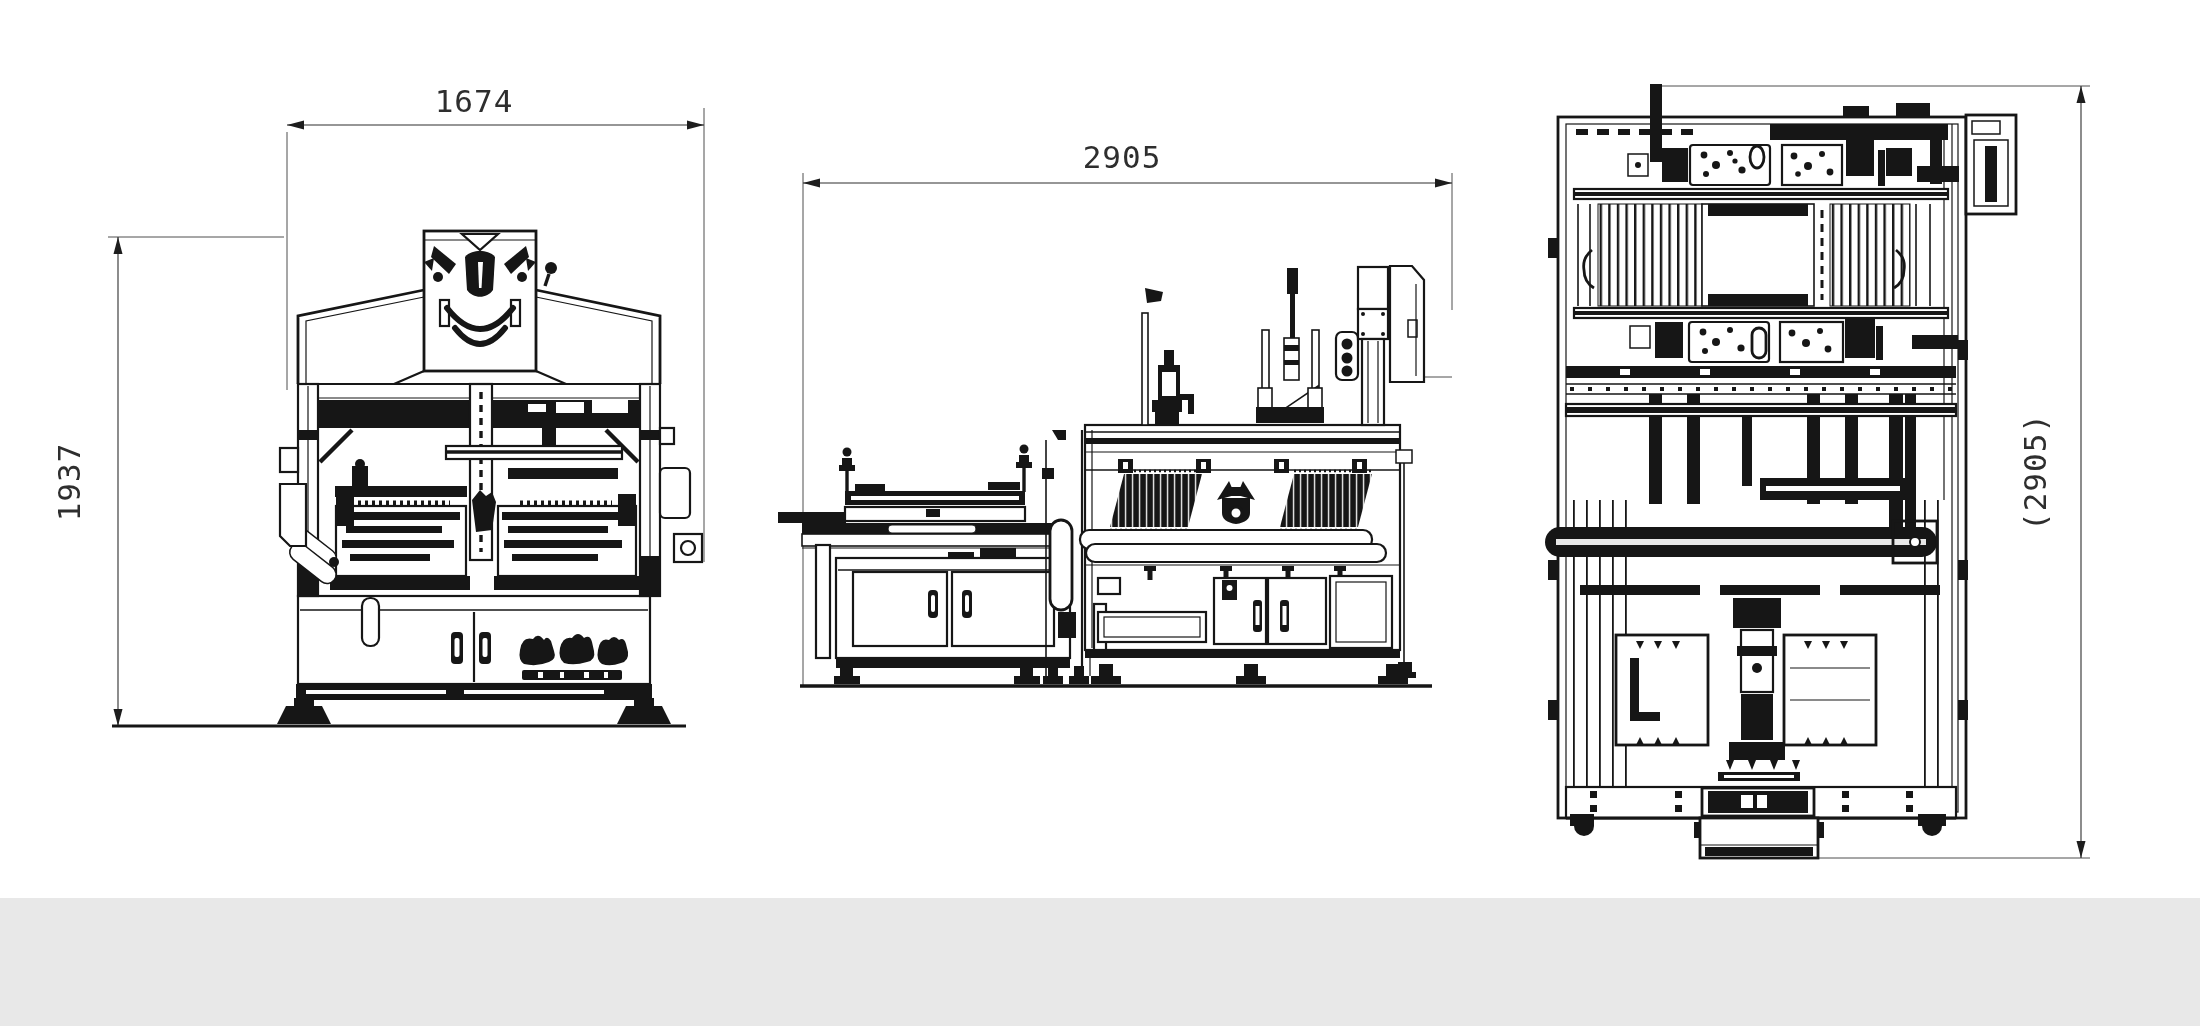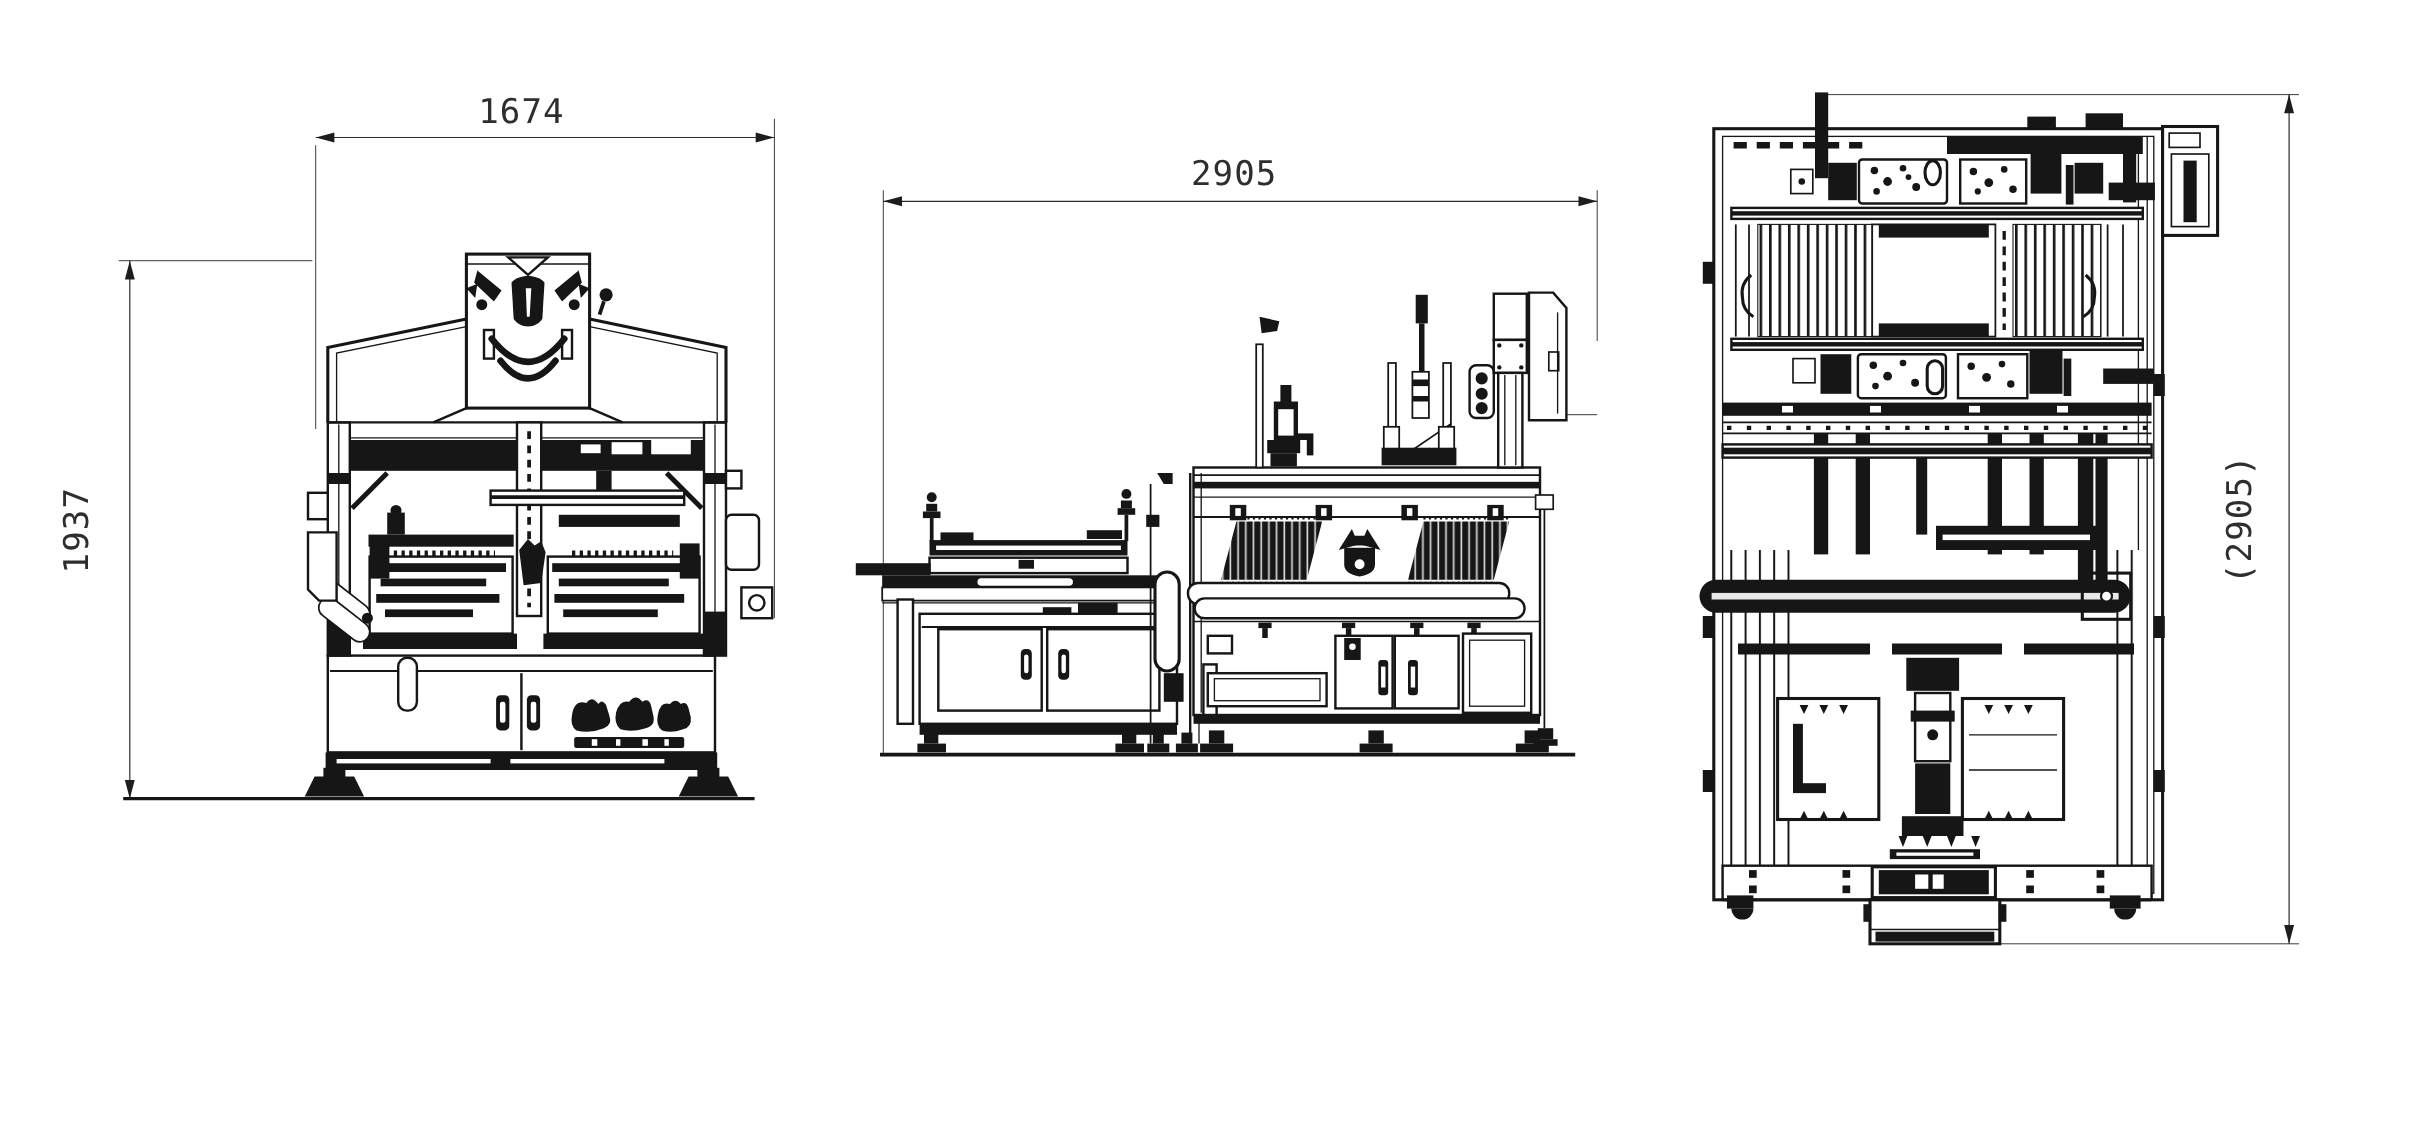--- a/index.html
+++ b/index.html
@@ -1,16 +1,16 @@
 <!DOCTYPE html>
 <html><head>
 <meta charset="utf-8">
 <style>
   html,body{margin:0;padding:0;background:#e8e8e8;}
-  .sheet{width:2200px;height:1026px;background:#ffffff;position:relative;margin:0 auto;
+  .sheet{width:2200px;height:898px;background:#ffffff;position:relative;margin:0 auto;
          font-family:"DejaVu Sans",sans-serif;}
   svg{display:block}
   .s1{stroke:#161616;stroke-width:1.2;fill:none}
   .s15{stroke:#161616;stroke-width:1.6;fill:none}
   .s2{stroke:#161616;stroke-width:2.2;fill:none}
   .s25{stroke:#161616;stroke-width:2.8;fill:none}
   .s3{stroke:#161616;stroke-width:3.4;fill:none}
   .s4{stroke:#161616;stroke-width:4.5;fill:none}
   .f{fill:#161616;stroke:none}
   .fw{fill:#ffffff;stroke:#161616}

